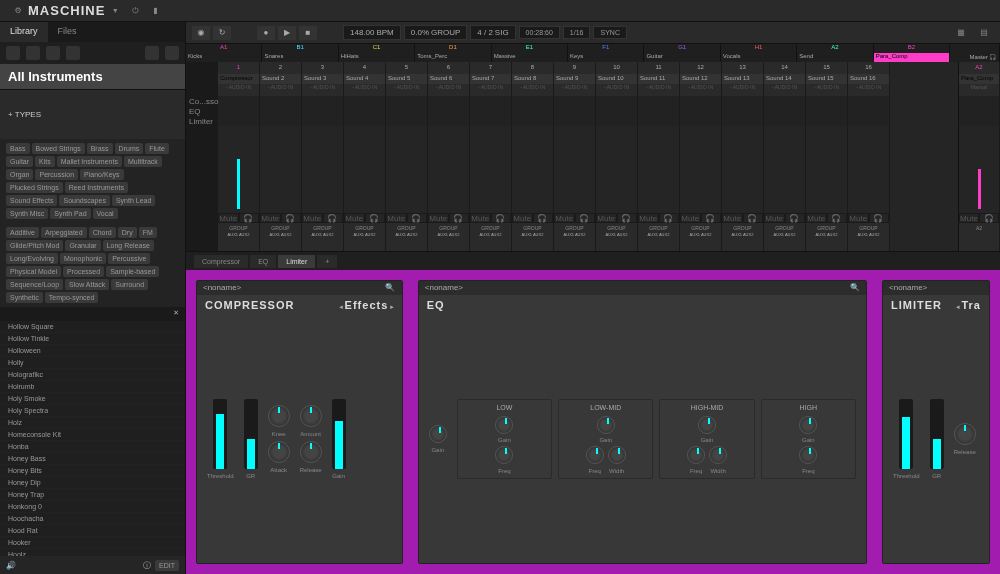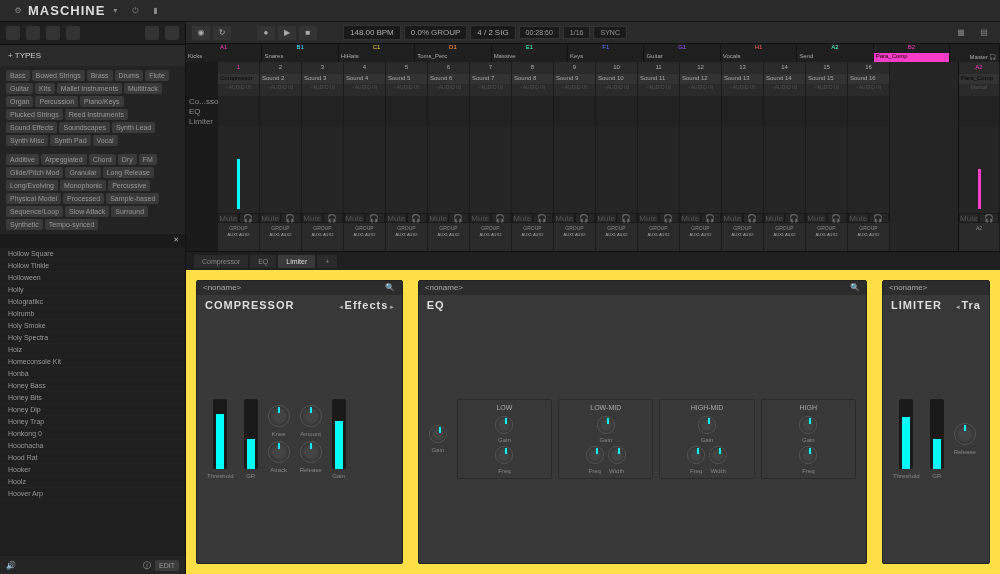--- a/index.html
+++ b/index.html
@@ -10,21 +10,21 @@
 .topbar .sp{flex:1}
 .tbtn{width:16px;height:16px;margin:0 2px;display:inline-flex;align-items:center;justify-content:center;color:#888}
 .main{display:flex;flex:1;overflow:hidden}
 .sidebar{width:186px;background:#232323;display:flex;flex-direction:column;border-right:1px solid #111}
 .sb-tabs{display:flex;height:20px;background:#1a1a1a}
 .sb-tab{padding:4px 10px;font-size:9px;color:#888}
 .sb-tab.active{background:#2a2a2a;color:#ddd}
 .sb-icons{height:22px;display:flex;align-items:center;padding:0 6px;gap:6px;background:#1f1f1f}
 .sb-icons span{width:14px;height:14px;background:#333;border-radius:2px}
 .sb-header{background:#444;color:#fff;font-size:13px;font-weight:bold;padding:5px 8px}
-.sb-section{padding:6px 8px;font-size:8px;color:#ccc;background:#2a2a2a;border-top:1px solid #111}
+.sb-section{padding:20px 8px;font-size:8px;color:#ccc;background:#2a2a2a;border-top:1px solid #111}
 .tags{padding:4px 6px;display:flex;flex-wrap:wrap;gap:2px}
 .tag{background:#3a3a3a;padding:2px 4px;font-size:7px;color:#999;border-radius:2px}
 .list{flex:1;overflow-y:auto;background:#1f1f1f}
 .list-item{padding:2px 8px;font-size:7px;color:#999;border-bottom:1px solid #222}
 .sb-foot{height:18px;background:#252525;display:flex;align-items:center;padding:0 6px;gap:4px}
 .content{flex:1;display:flex;flex-direction:column;overflow:hidden}
 .transport{height:22px;background:#2a2a2a;display:flex;align-items:center;padding:0 6px;gap:3px;border-bottom:1px solid #111}
 .tbox{background:#1a1a1a;padding:2px 6px;font-size:7px;color:#999;border:1px solid #333}
 .play{width:18px;height:14px;background:#333;display:flex;align-items:center;justify-content:center}
 .groups{height:18px;display:flex;background:#1f1f1f}
@@ -46,21 +46,21 @@
 .ch-fader{flex:1;display:flex;justify-content:center;align-items:flex-end;padding-bottom:4px;position:relative}
 .meter{width:3px;background:#0ff;height:50px}
 .meter.pink{background:#ff3cc7;height:40px}
 .ch-btns{height:10px;display:flex;font-size:5px}
 .ch-btns span{flex:1;text-align:center;color:#555;border:1px solid #1a1a1a}
 .ch-foot{height:28px;background:#2a2a2a;font-size:5px;text-align:center;padding-top:2px;color:#888}
 .master-ch{width:42px;border-left:1px solid #111}
 .fx-tabs{height:18px;display:flex;align-items:center;padding:0 8px;gap:2px;background:#1f1f1f}
 .fx-tab{padding:3px 8px;font-size:7px;color:#888;background:#2a2a2a}
 .fx-tab.active{background:#3a3a3a;color:#ddd}
-.fx-area{flex:1;display:flex;padding:10px;gap:15px;background:#fde047;overflow:hidden}
+.fx-area{flex:1;display:flex;padding:10px;gap:15px;background:#a21caf;overflow:hidden}
 .plugin{background:#383838;border:1px solid #222;display:flex;flex-direction:column;border-radius:2px}
 .plugin.comp{width:230px} .plugin.eq{width:500px} .plugin.lim{width:120px}
 .plug-hdr{height:14px;padding:2px 6px;font-size:7px;color:#888;background:#2c2c2c}
 .plug-title{height:20px;display:flex;align-items:center;padding:0 8px;justify-content:space-between}
 .plug-title span:first-child{font-size:11px;font-weight:bold;color:#ddd;letter-spacing:1px}
 .plug-body{flex:1;display:flex;padding:8px 10px;gap:10px;align-items:center}
 .vslider{width:14px;height:70px;background:#1a1a1a;position:relative;border-radius:2px}
 .vslider::after{content:'';position:absolute;bottom:0;left:3px;width:8px;background:#0ff}
 .vslider.v1::after{height:55px}.vslider.v2::after{height:30px}.vslider.v3::after{height:48px}.vslider.v4::after{height:52px}
 .knob-col{display:flex;flex-direction:column;align-items:center;gap:4px}
@@ -79,29 +79,34 @@
   <div class="topbar">
     <span class="tbtn">⚙</span>
     <span class="logo">MASCHINE</span>
     <span class="tbtn">▾</span>
     <span class="tbtn">⏻</span>
     <span class="tbtn">▮</span>
     <span class="sp"></span>
   </div>
   <div class="main">
     <div class="sidebar">
+      <div class="sb-tabs">
+        <div class="sb-tab active">Library</div>
+        <div class="sb-tab">Files</div>
+      </div>
       <div class="sb-icons">
         <span></span>
         <span></span>
         <span></span>
         <span></span>
         <span style="flex:1;background:none"></span>
         <span></span>
         <span></span>
       </div>
+      <div class="sb-header">All Instruments</div>
       <div class="sb-section">+ TYPES</div>
       <div class="tags" id="type-tags">
           <span class="tag">Bass</span>
           <span class="tag">Bowed Strings</span>
           <span class="tag">Brass</span>
           <span class="tag">Drums</span>
           <span class="tag">Flute</span>
           <span class="tag">Guitar</span>
           <span class="tag">Kits</span>
           <span class="tag">Mallet Instruments</span>

